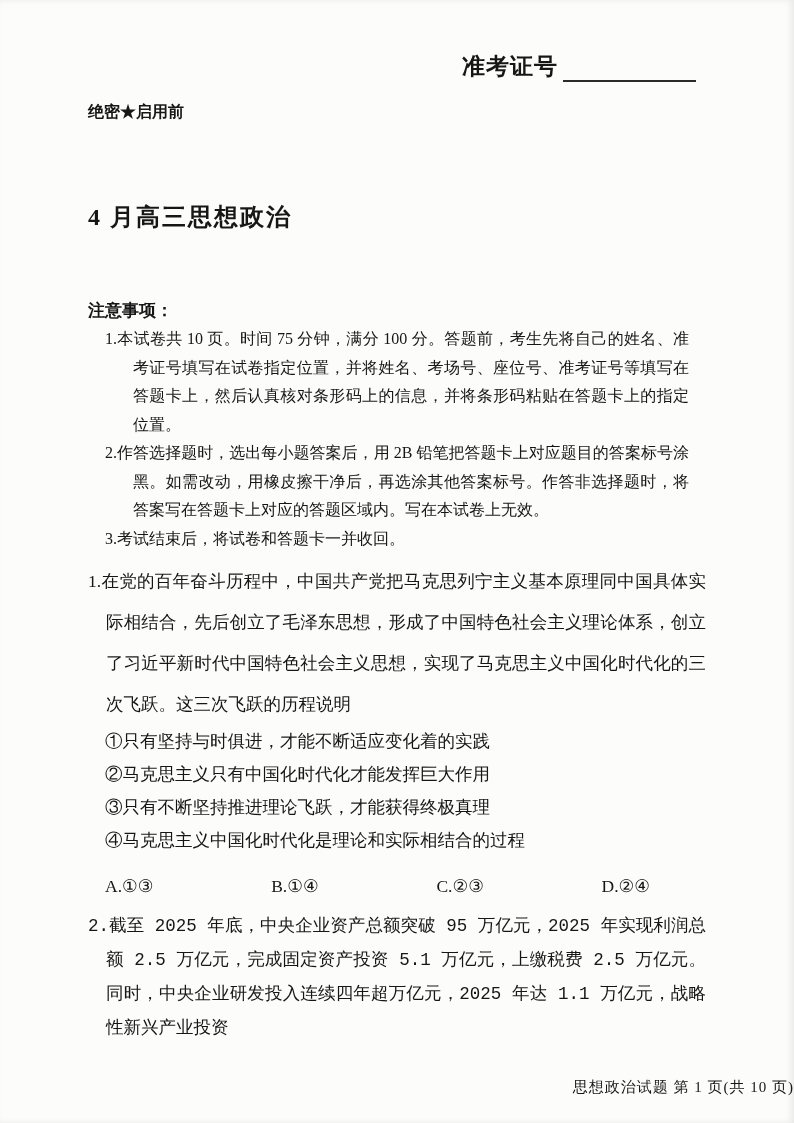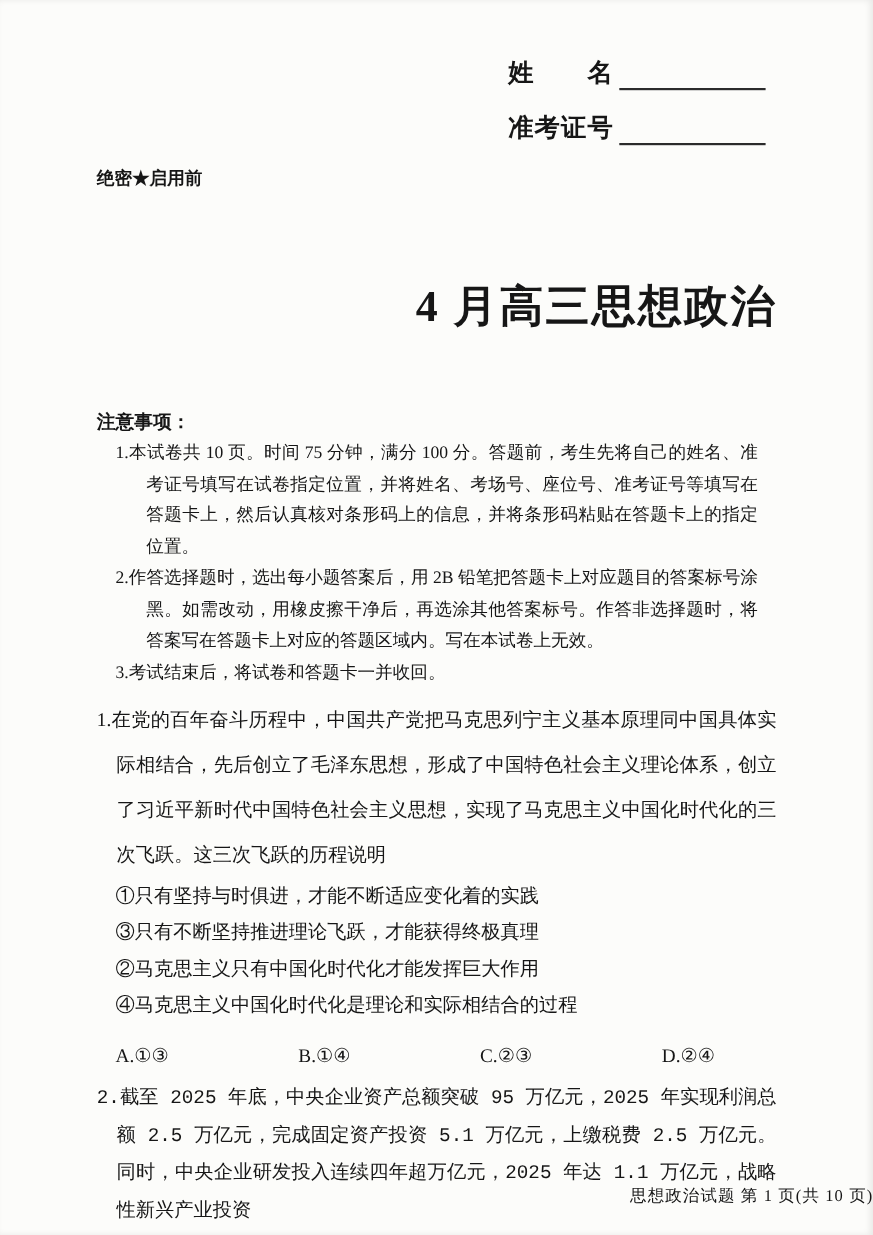--- a/index.html
+++ b/index.html
@@ -35,22 +35,22 @@
     width: 133px;
     height: 28px;
     border-bottom: 2px solid #2b2b2b;
     margin-left: 5px;
   }
 
   .secret { font-size: 16px; font-weight: 700; margin-top: 4px; }
 
   .title {
     margin: 78px 0 0 0;
-    text-align: right;
-    font-size: 40px;
+    text-align: left;
+    font-size: 24px;
     font-weight: 700;
     letter-spacing: 2px;
   }
 
   .notes { margin-top: 66px; }
   .notes-heading { font-size: 17px; font-weight: 700; margin-bottom: 3px; margin-top: 44px; }
   .note-item {
     width: 556px;
     margin-left: 17px;
     padding-left: 28px;
@@ -104,24 +104,20 @@
     font-size: 15px;
     letter-spacing: 1px;
   }
 </style>
 </head>
 <body>
 
 <div class="page">
   <div class="content">
 
-    <div class="field-row">
-      <span class="field-label">姓　　名</span>
-      <span class="field-line"></span>
-    </div>
 
     <div class="field-row">
       <span class="field-label">准考证号</span>
       <span class="field-line"></span>
     </div>
 
     <div class="secret">绝密★启用前</div>
 
     <h1 class="title">4 月高三思想政治</h1>
 
@@ -129,22 +125,22 @@
       <div class="notes-heading">注意事项：</div>
       <p class="note-item">1.本试卷共 10 页。时间 75 分钟，满分 100 分。答题前，考生先将自己的姓名、准考证号填写在试卷指定位置，并将姓名、考场号、座位号、准考证号等填写在答题卡上，然后认真核对条形码上的信息，并将条形码粘贴在答题卡上的指定位置。</p>
       <p class="note-item">2.作答选择题时，选出每小题答案后，用 2B 铅笔把答题卡上对应题目的答案标号涂黑。如需改动，用橡皮擦干净后，再选涂其他答案标号。作答非选择题时，将答案写在答题卡上对应的答题区域内。写在本试卷上无效。</p>
       <p class="note-item">3.考试结束后，将试卷和答题卡一并收回。</p>
     </div>
 
 
     <div class="question q1">
       <p class="stem">1.在党的百年奋斗历程中，中国共产党把马克思列宁主义基本原理同中国具体实际相结合，先后创立了毛泽东思想，形成了中国特色社会主义理论体系，创立了习近平新时代中国特色社会主义思想，实现了马克思主义中国化时代化的三次飞跃。这三次飞跃的历程说明</p>
       <div class="option-line">①只有坚持与时俱进，才能不断适应变化着的实践</div>
+      <div class="option-line">②马克思主义只有中国化时代化才能发挥巨大作用</div>
       <div class="option-line">③只有不断坚持推进理论飞跃，才能获得终极真理</div>
-      <div class="option-line">②马克思主义只有中国化时代化才能发挥巨大作用</div>
       <div class="option-line">④马克思主义中国化时代化是理论和实际相结合的过程</div>
       <div class="choices">
         <span>A.①③</span>
         <span>B.①④</span>
         <span>C.②③</span>
         <span>D.②④</span>
       </div>
     </div>
 
     <div class="question q2">

